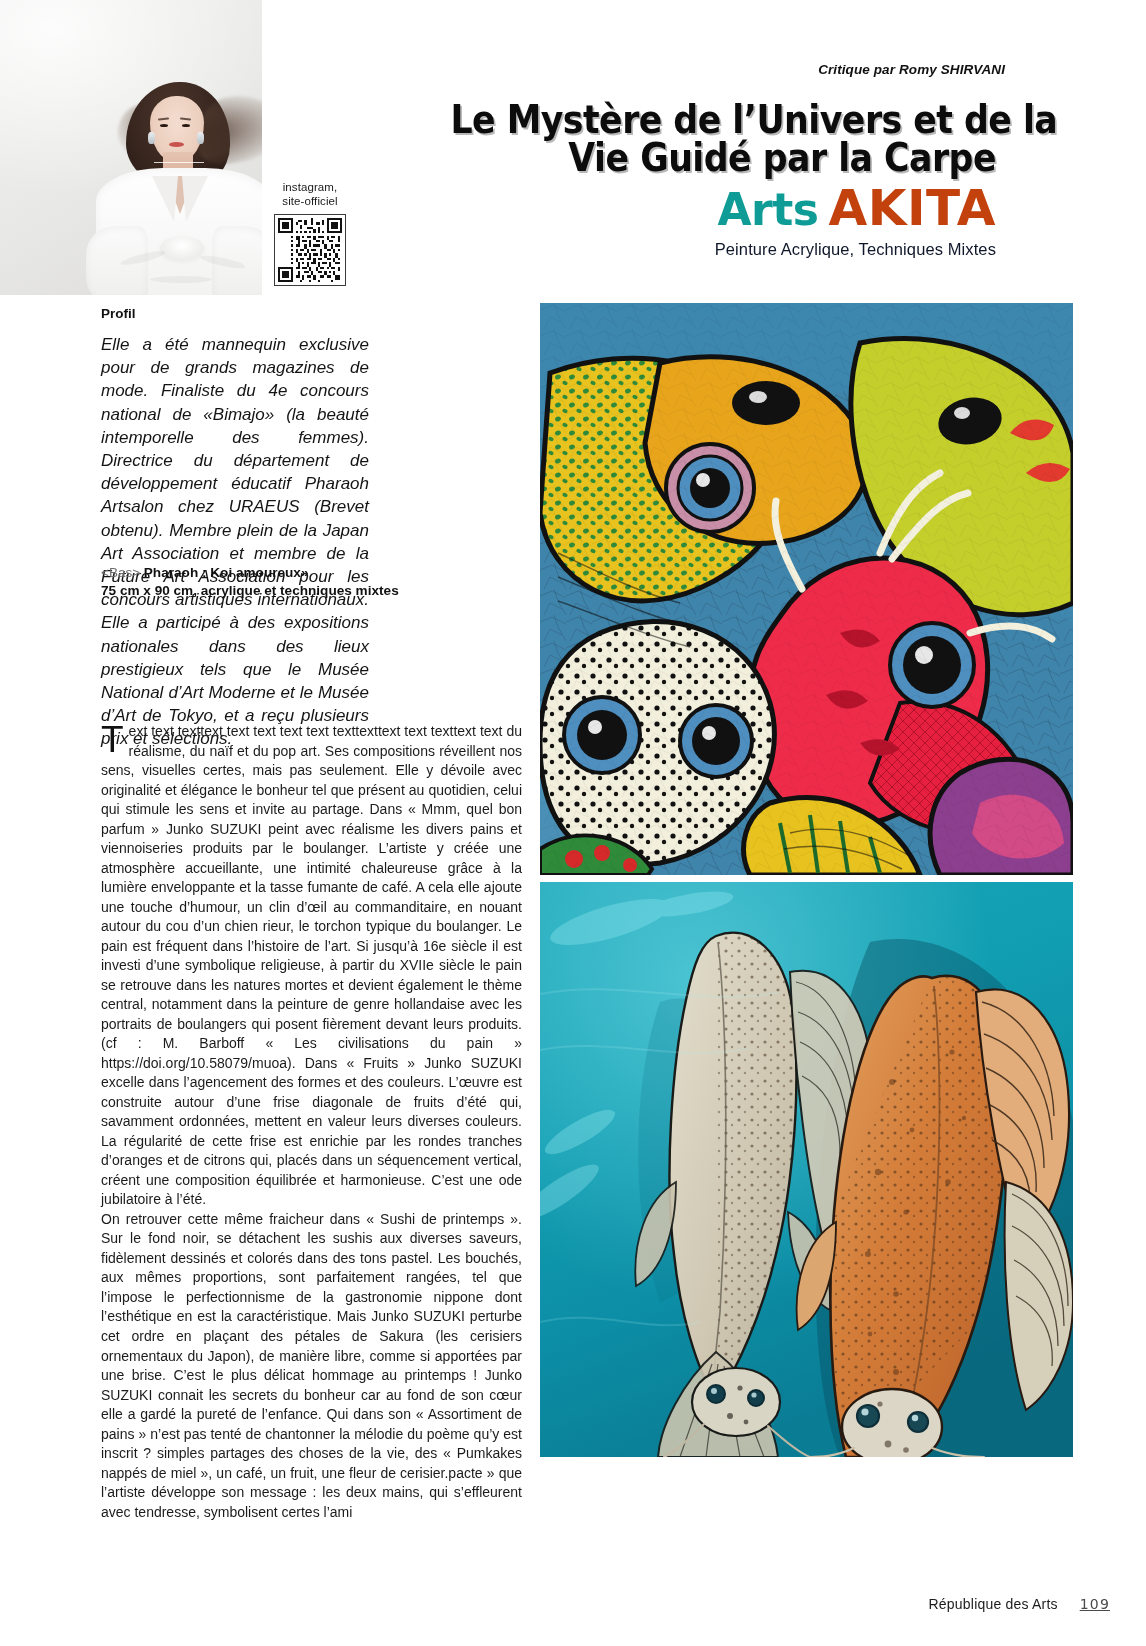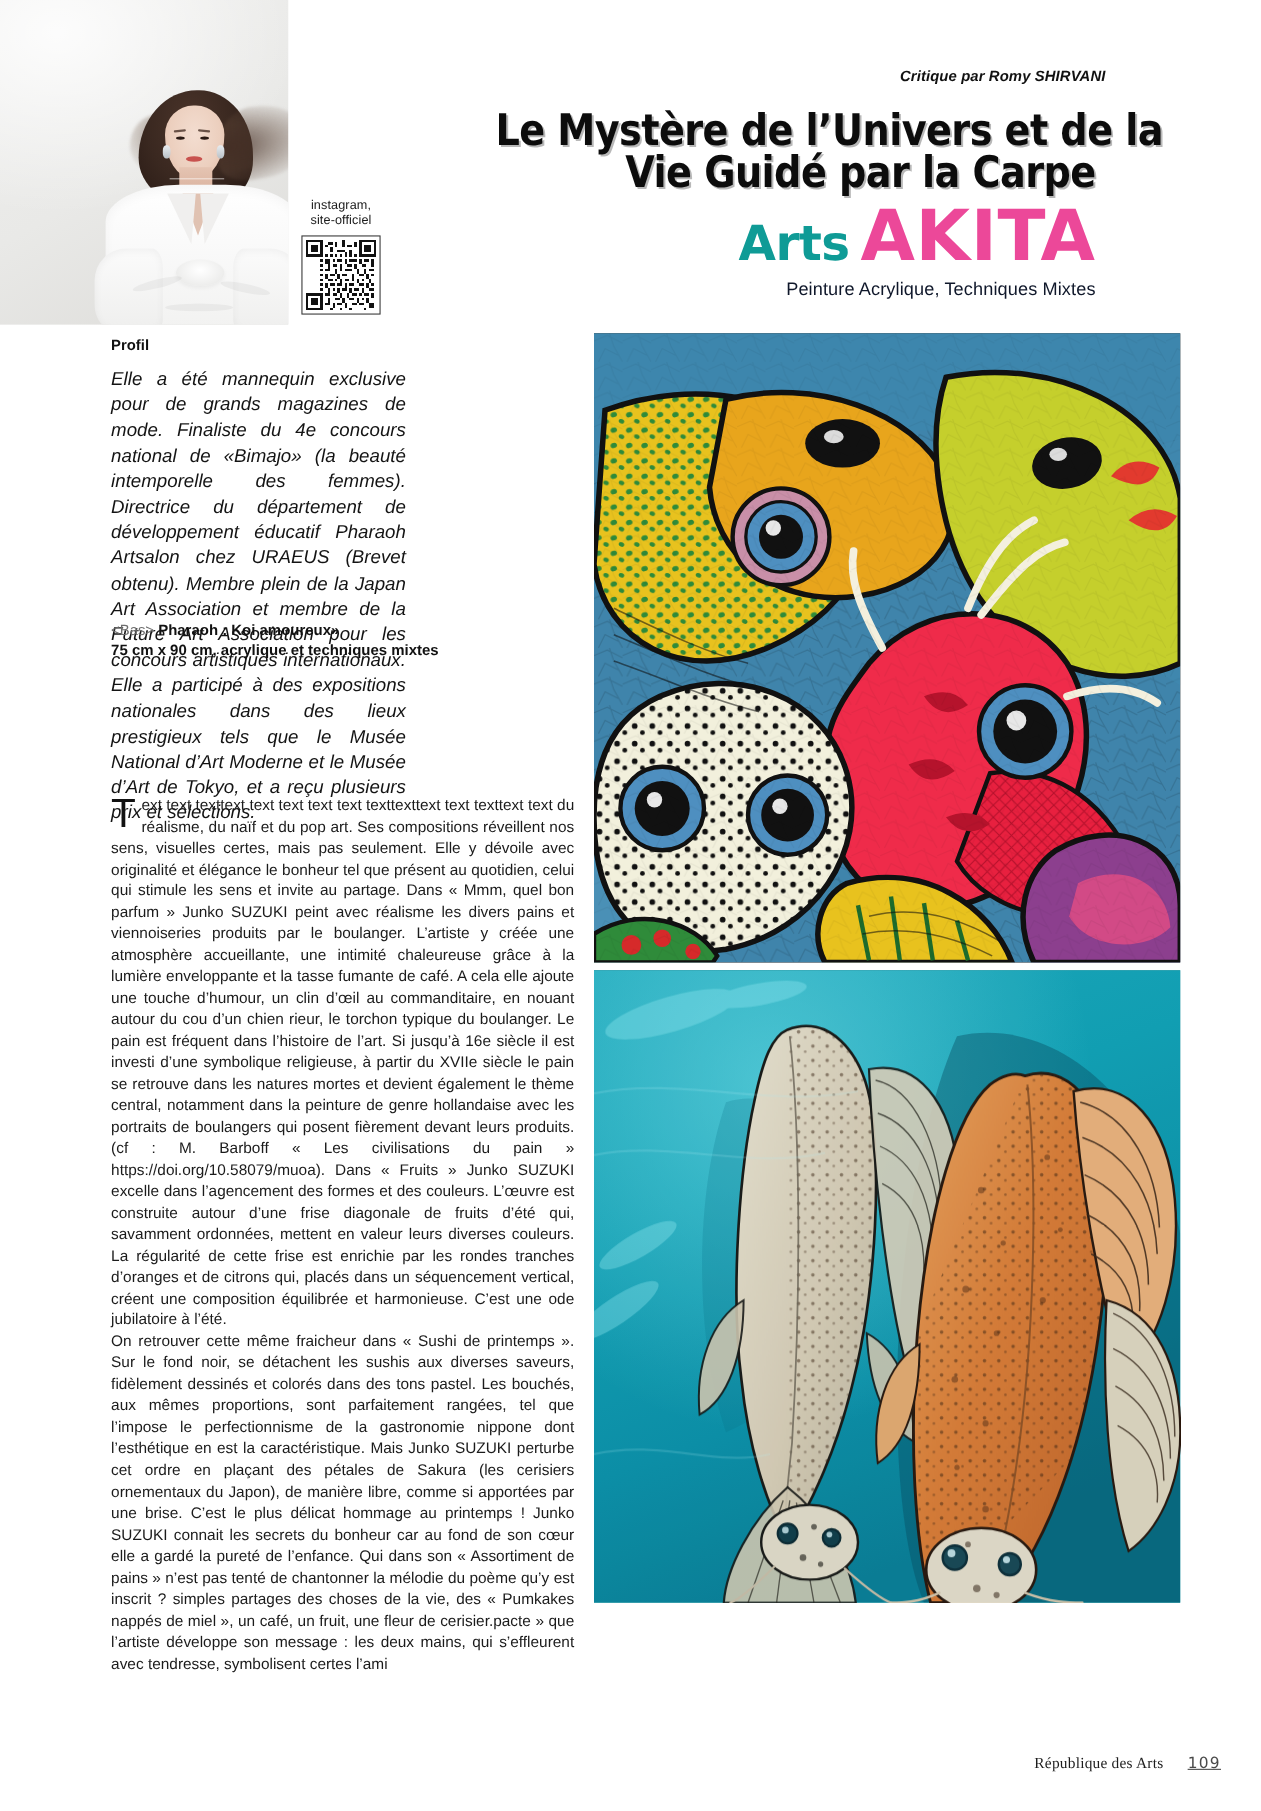--- a/index.html
+++ b/index.html
@@ -252,22 +252,22 @@
   .artist-first {
     font-family: "DejaVu Sans", sans-serif;
     font-weight: bold;
     font-size: 44px;
     color: #0f9b96;
     letter-spacing: -0.5px;
   }
   .artist-last {
     font-family: "DejaVu Sans", sans-serif;
     font-weight: bold;
-    font-size: 64px;
-    color: #ec4899;
+    font-size: 50px;
+    color: #c2410c;
     letter-spacing: 0.5px;
     margin-left: 10px;
   }
   .technique {
     margin-top: 7px;
     font-size: 16.5px;
     color: #0f172a;
     letter-spacing: 0.1px;
   }
 
@@ -361,21 +361,21 @@
   
   .footer {
     position: absolute;
     right: 36px;
     bottom: 34px;
     display: flex;
     align-items: baseline;
     gap: 22px;
   }
   .footer-brand {
-    font-family: Liberation Serif, serif;
+    font-family: Liberation Sans, sans-serif;
     font-size: 14px;
     color: #1c1c1c;
     letter-spacing: 0.2px;
   }
   .footer-page {
     font-family: "DejaVu Sans", sans-serif;
     font-size: 14px;
     color: #4a4a4a;
     letter-spacing: 1.2px;
     text-decoration: underline;

